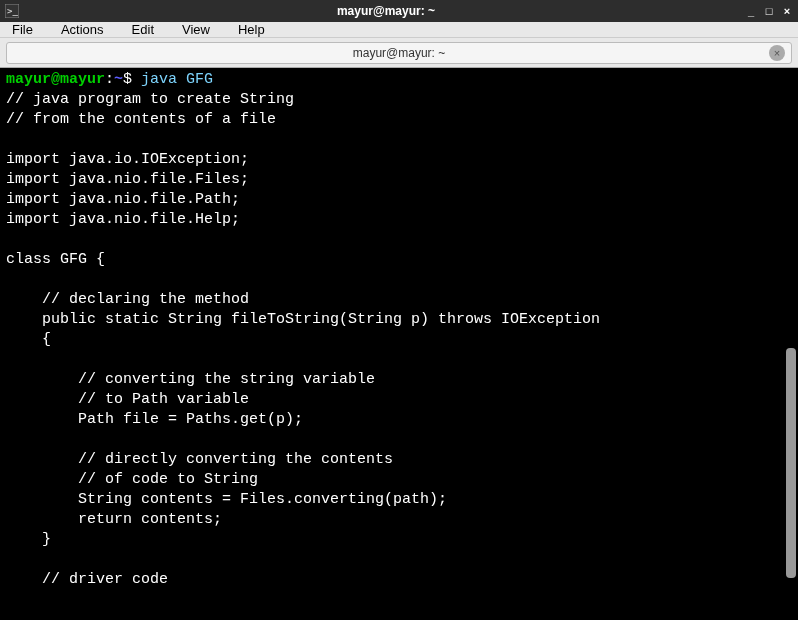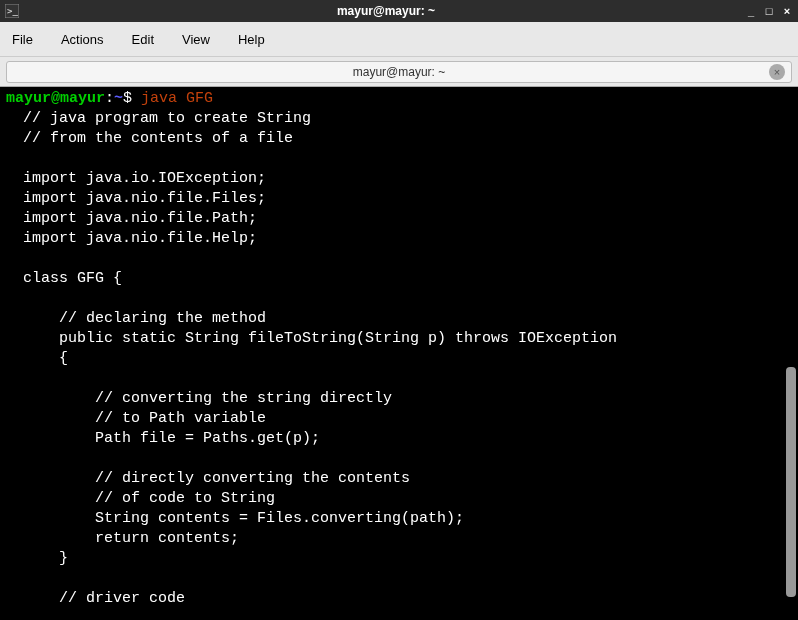--- a/index.html
+++ b/index.html
@@ -47,21 +47,21 @@
       height: 14px;
       display: flex;
       align-items: center;
       justify-content: center;
       font-size: 11px;
       color: #fff;
       cursor: pointer;
     }
     .menubar {
       background: #e8e8e8;
-      height: 35px;
+      height: 16px;
       display: flex;
       align-items: center;
       padding: 0 8px;
       gap: 20px;
       font-size: 13px;
       border-bottom: 1px solid #ccc;
     }
     .menu-item {
       cursor: pointer;
       padding: 2px 4px;
@@ -122,25 +122,24 @@
       color: #fff;
     }
     .prompt-path {
       color: #5c5cff;
       font-weight: bold;
     }
     .prompt-dollar {
       color: #fff;
     }
     .cmd-text {
-      color: #c2410c;
+      color: #7dd3fc;
     }
     .output {
       color: #fff;
-      margin-left: 17px;
     }
     .scrollbar {
       position: absolute;
       right: 2px;
       top: 280px;
       width: 10px;
       height: 230px;
       background: #999;
       border-radius: 4px;
     }
@@ -192,21 +191,21 @@
 <span class="output">import java.nio.file.Files;</span>
 <span class="output">import java.nio.file.Path;</span>
 <span class="output">import java.nio.file.Help;</span>
 <span class="output"></span>
 <span class="output">class GFG {</span>
 <span class="output"></span>
 <span class="output">    // declaring the method</span>
 <span class="output">    public static String fileToString(String p) throws IOException</span>
 <span class="output">    {</span>
 <span class="output"></span>
-<span class="output">        // converting the string directly</span>
+<span class="output">        // converting the string variable</span>
 <span class="output">        // to Path variable</span>
 <span class="output">        Path file = Paths.get(p);</span>
 <span class="output"></span>
 <span class="output">        // directly converting the contents</span>
 <span class="output">        // of code to String</span>
 <span class="output">        String contents = Files.converting(path);</span>
 <span class="output">        return contents;</span>
 <span class="output">    }</span>
 <span class="output"></span>
 <span class="output">    // driver code</span></div>

